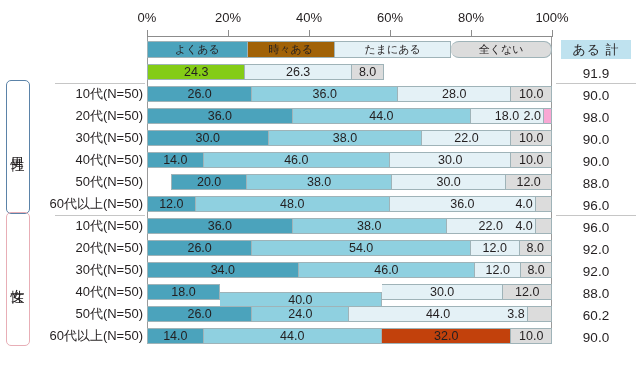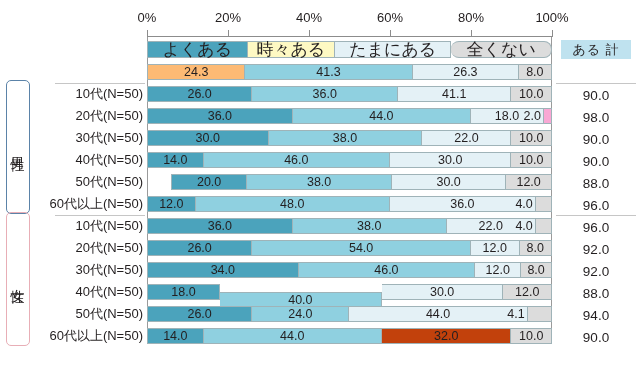--- a/index.html
+++ b/index.html
@@ -132,21 +132,21 @@
     display: flex;
   }
   .legend-seg {
     height: 17px;
     box-sizing: border-box;
     border: 1px solid #9fb3b8;
     border-left: none;
     display: flex;
     align-items: center;
     justify-content: center;
-    font-size: 17px;
+    font-size: 11px;
     color: #231f20;
     white-space: nowrap;
   }
   .legend-seg:first-child { border-left: 1px solid #9fb3b8; }
 
   
   .sum-header {
     position: absolute;
     left: 561px;
     top: 40px;
@@ -216,61 +216,58 @@
       <div class="axis-tick-label" style="left: 405px;">100%</div>
     </div>
   <div class="axis-line"></div>
 
   <div class="plot-frame"></div>
 
   <div class="legend-bar">
       <div class="legend-seg" style="width: 101.25px; background: rgb(75, 163, 188);">
         <span>よくある</span>
       </div>
-      <div class="legend-seg" style="width: 88px; background: #fef9c3;">
+      <div class="legend-seg" style="width: 88px; background: #a16207;">
         <span>時々ある</span>
       </div>
       <div class="legend-seg" style="width: 117px; background: rgb(228, 241, 246);">
         <span>たまにある</span>
       </div>
       <div class="legend-seg" style="width: 101.25px; background: rgb(220, 220, 220); border-radius: 8px;">
         <span>全くない</span>
       </div>
     </div>
 
   <div class="sum-header">ある 計</div>
 
   <div id="rows-container">
       <div class="row" style="top: 62px;">
         <div class="bar">
-          <div class="seg" style="width: 98.415px; background: #fdba74;">
+          <div class="seg" style="width: 98.415px; background: #84cc16;">
             <span>24.3</span>
-          </div>
-          <div class="seg" style="width: 167.265px; background: rgb(143, 208, 224);">
-            <span>41.3</span>
           </div>
           <div class="seg" style="width: 106.515px; background: rgb(228, 241, 246);">
             <span>26.3</span>
           </div>
           <div class="seg" style="width: 32.4px; background: rgb(220, 220, 220);">
             <span>8.0</span>
           </div>
         </div>
       </div>
       <div class="row" style="top: 84px;">
         <div class="row-label">10代(N=50)</div>
         <div class="bar">
           <div class="seg" style="width: 105.3px; background: rgb(75, 163, 188);">
             <span>26.0</span>
           </div>
           <div class="seg" style="width: 145.8px; background: rgb(143, 208, 224);">
             <span>36.0</span>
           </div>
           <div class="seg" style="width: 113.4px; background: rgb(228, 241, 246);">
-            <span>41.1</span>
+            <span>28.0</span>
           </div>
           <div class="seg" style="width: 40.5px; background: rgb(220, 220, 220);">
             <span>10.0</span>
           </div>
         </div>
       </div>
       <div class="row" style="top: 106px;">
         <div class="row-label">20代(N=50)</div>
         <div class="bar">
           <div class="seg" style="width: 145.8px; background: rgb(75, 163, 188);">
@@ -429,21 +426,21 @@
           <div class="seg" style="width: 105.3px; background: rgb(75, 163, 188);">
             <span>26.0</span>
           </div>
           <div class="seg" style="width: 97.2px; background: rgb(143, 208, 224);">
             <span>24.0</span>
           </div>
           <div class="seg" style="width: 178.2px; background: rgb(228, 241, 246);">
             <span>44.0</span>
           </div>
           <div class="seg" style="width: 24.3px; background: rgb(220, 220, 220);">
-            <span class="seg-label-left-out" style="right: 100%; left: auto; margin-right: 3px; position: absolute;">4.1</span>
+            <span class="seg-label-left-out" style="right: 100%; left: auto; margin-right: 3px; position: absolute;">3.8</span>
           </div>
         </div>
       </div>
       <div class="row" style="top: 326px;">
         <div class="row-label">60代以上(N=50)</div>
         <div class="bar">
           <div class="seg" style="width: 56.7px; background: rgb(75, 163, 188);">
             <span>14.0</span>
           </div>
           <div class="seg" style="width: 178.2px; background: rgb(143, 208, 224);">
@@ -467,29 +464,30 @@
         <span class="gb-text">女性</span>
       </div>
     </div>
 
 <div class="axis-tick" style="left: 147px;"></div>
     <div class="axis-tick" style="left: 228px;"></div>
     <div class="axis-tick" style="left: 309px;"></div>
     <div class="axis-tick" style="left: 390px;"></div>
     <div class="axis-tick" style="left: 471px;"></div>
     <div class="axis-tick" style="left: 552px;"></div>
+    <div class="sum-value" style="top: 63px;">91.9</div>
     <div class="sum-value" style="top: 85px;">90.0</div>
     <div class="sum-value" style="top: 107px;">98.0</div>
     <div class="sum-value" style="top: 129px;">90.0</div>
     <div class="sum-value" style="top: 151px;">90.0</div>
     <div class="sum-value" style="top: 173px;">88.0</div>
     <div class="sum-value" style="top: 195px;">96.0</div>
     <div class="sum-value" style="top: 217px;">96.0</div>
     <div class="sum-value" style="top: 239px;">92.0</div>
     <div class="sum-value" style="top: 261px;">92.0</div>
     <div class="sum-value" style="top: 283px;">88.0</div>
-    <div class="sum-value" style="top: 305px;">94.0</div>
+    <div class="sum-value" style="top: 305px;">60.2</div>
     <div class="sum-value" style="top: 327px;">90.0</div>
     <div class="sep-line" style="top: 83px; left: 55px; width: 90px;"></div>
     <div class="sep-line" style="top: 83px; left: 556px; width: 80px;"></div>
     <div class="sep-line" style="top: 215px; left: 55px; width: 90px;"></div>
     <div class="sep-line" style="top: 215px; left: 556px; width: 80px;"></div>
   </div>
 
 </body></html>

